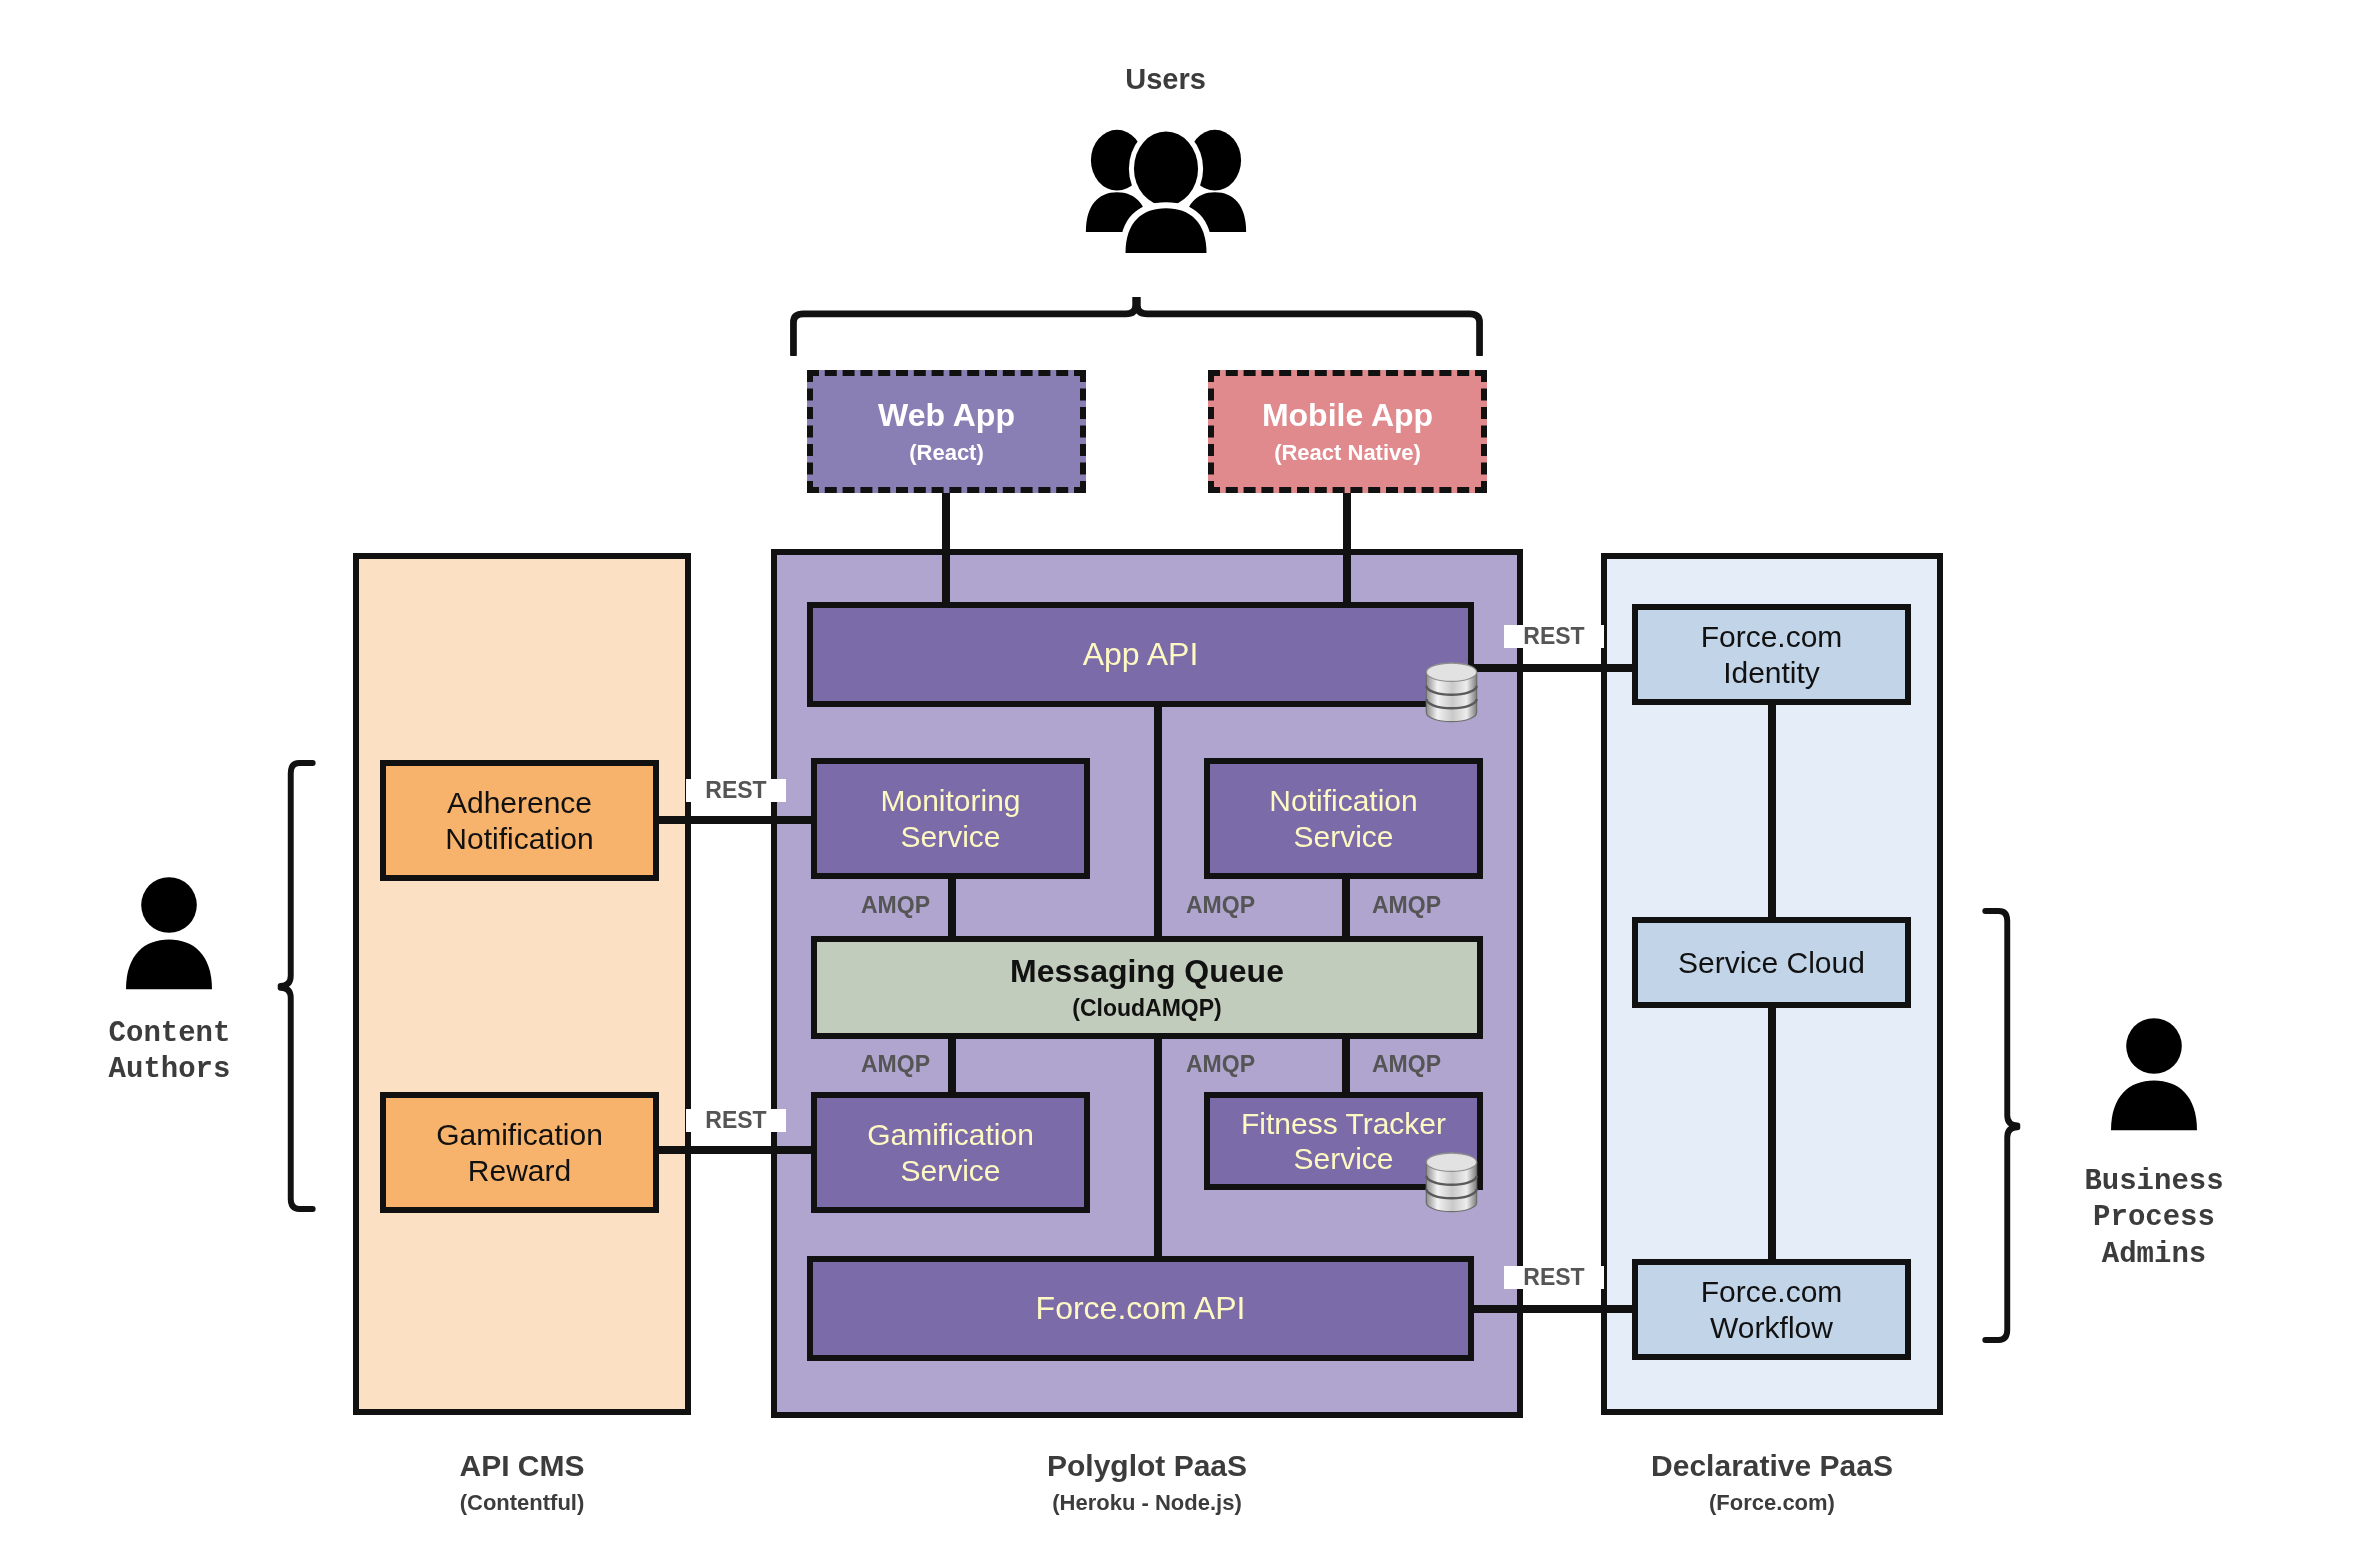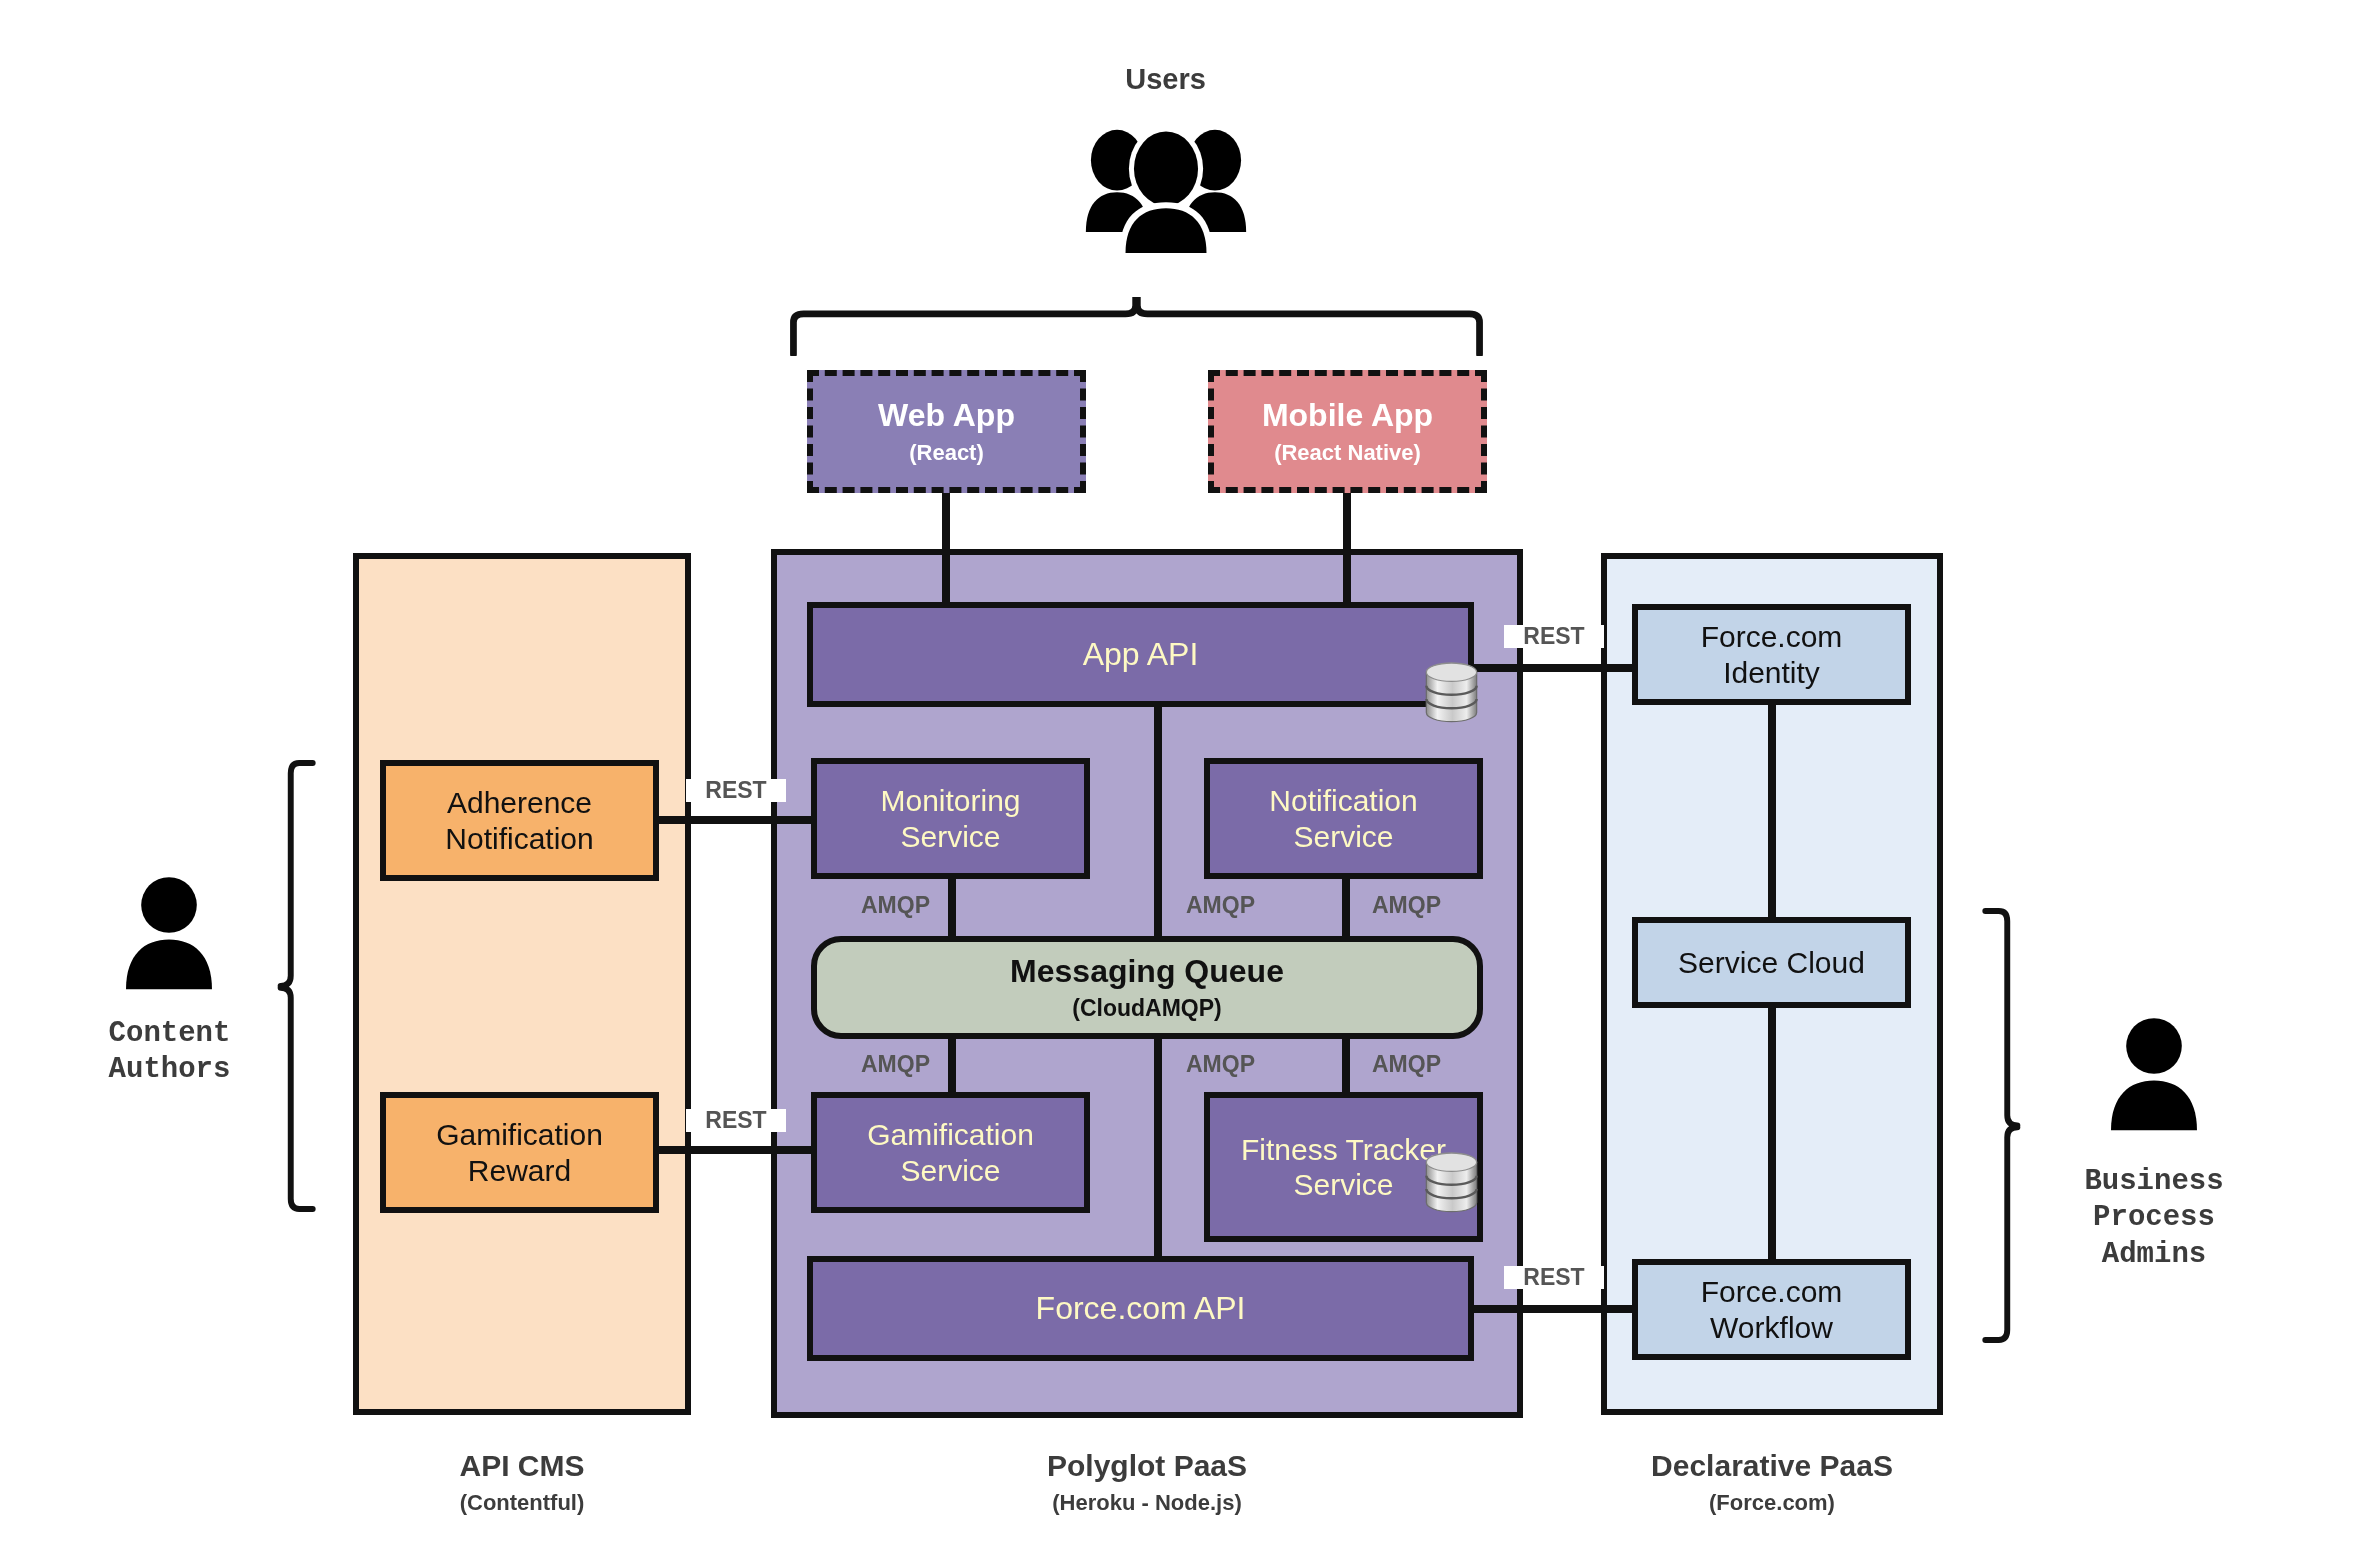--- a/index.html
+++ b/index.html
@@ -208,31 +208,31 @@
   <div class="abs node node-purple" style="left:811px; top:758px; width:279px; height:121px;">
     <div>Monitoring</div>
     <div>Service</div>
   </div>
 
   <div class="abs node node-purple" style="left:1204px; top:758px; width:279px; height:121px;">
     <div>Notification</div>
     <div>Service</div>
   </div>
 
-  <div class="abs node node-queue" style="left:811px; top:936px; width:672px; height:103px;border-radius:30px;">
+  <div class="abs node node-queue" style="left:811px; top:936px; width:672px; height:103px;">
     <div class="title">Messaging Queue</div>
     <div class="sub">(CloudAMQP)</div>
   </div>
 
   <div class="abs node node-purple" style="left:811px; top:1092px; width:279px; height:121px;">
     <div>Gamification</div>
     <div>Service</div>
   </div>
 
-  <div class="abs node node-purple" style="left:1204px; top:1092px; width:279px; height:150px;">
+  <div class="abs node node-purple" style="left:1204px; top:1092px; width:279px; height:98px;">
     <div>Fitness Tracker</div>
     <div>Service</div>
   </div>
 
   <div class="abs" style="left:1423px; top:1147px; width:57px; height:69px; z-index:8;">
     <svg width="57" height="69" viewBox="0 0 68 82">
       <defs>
         <linearGradient id="dbg2" x1="0" y1="0" x2="1" y2="0">
           <stop offset="0%" stop-color="#8e8e8e"></stop>
           <stop offset="22%" stop-color="#f2f2f2"></stop>

